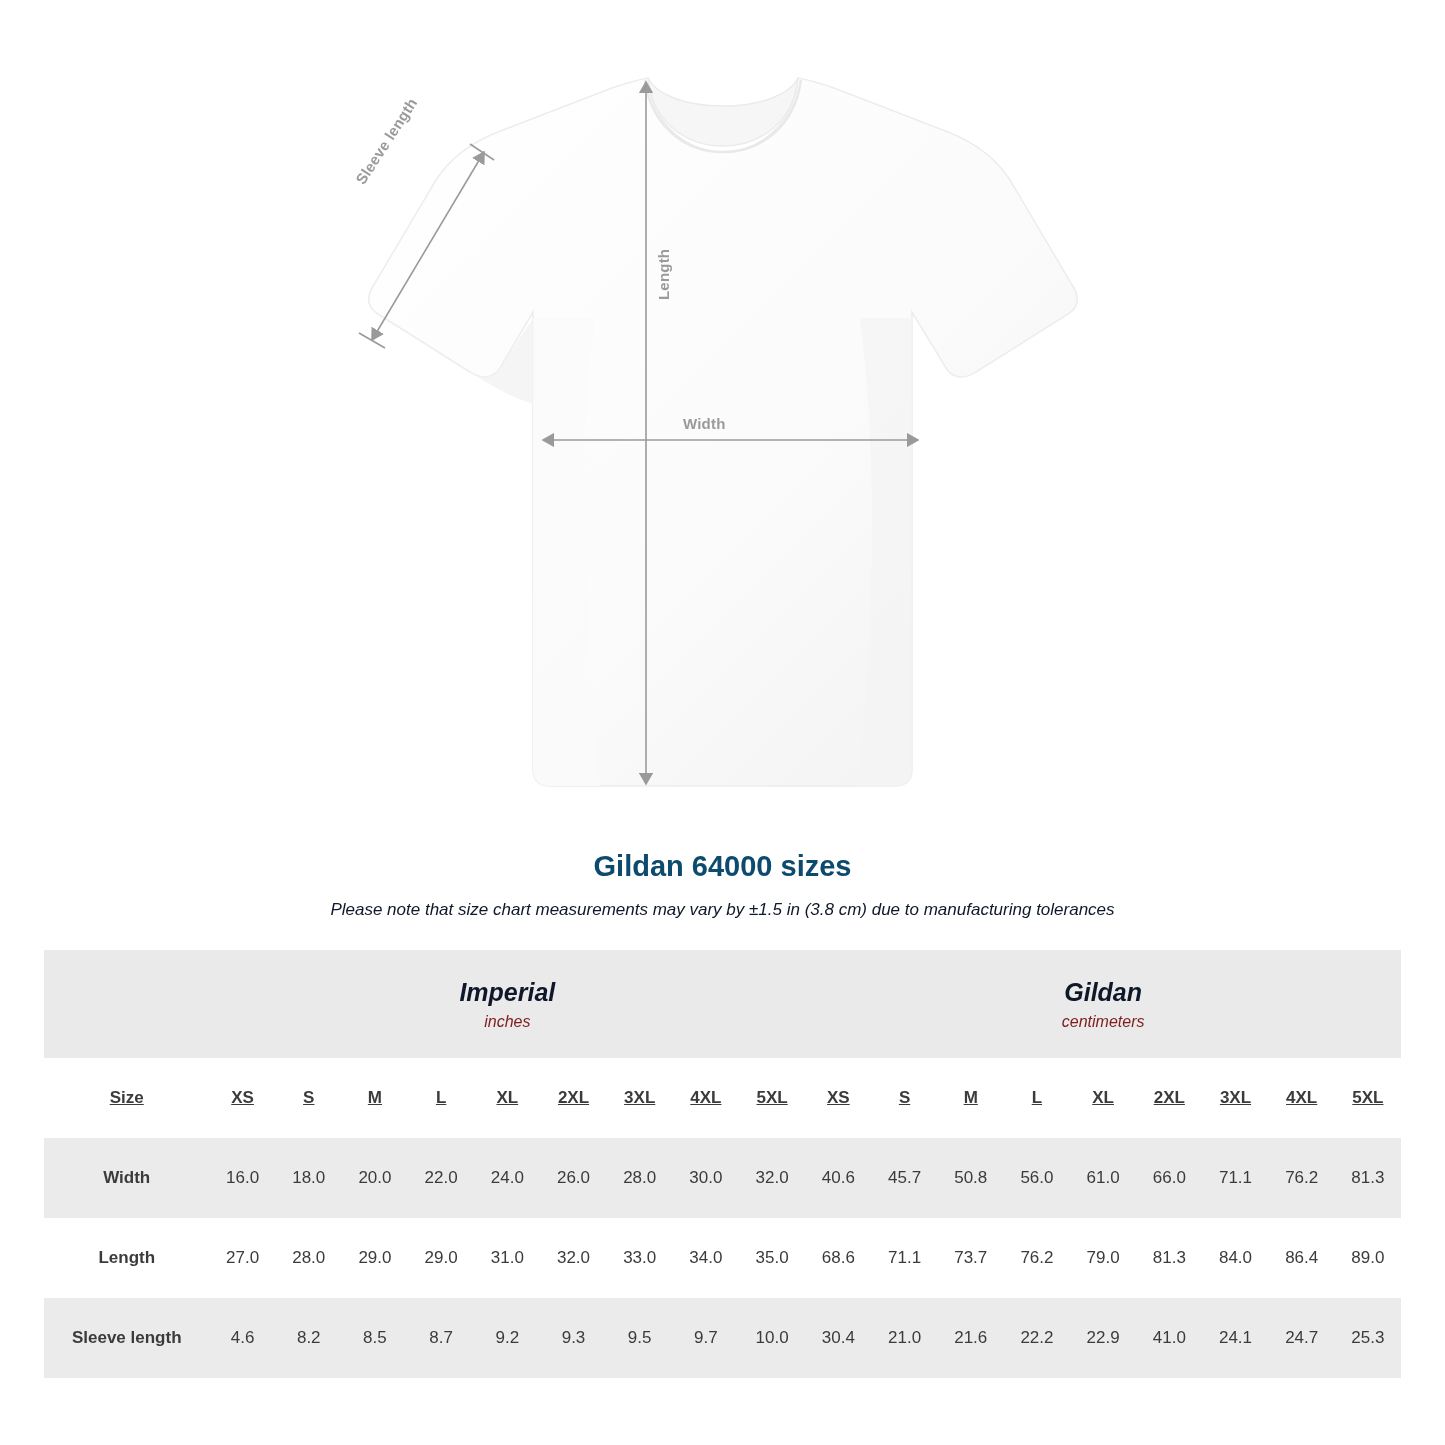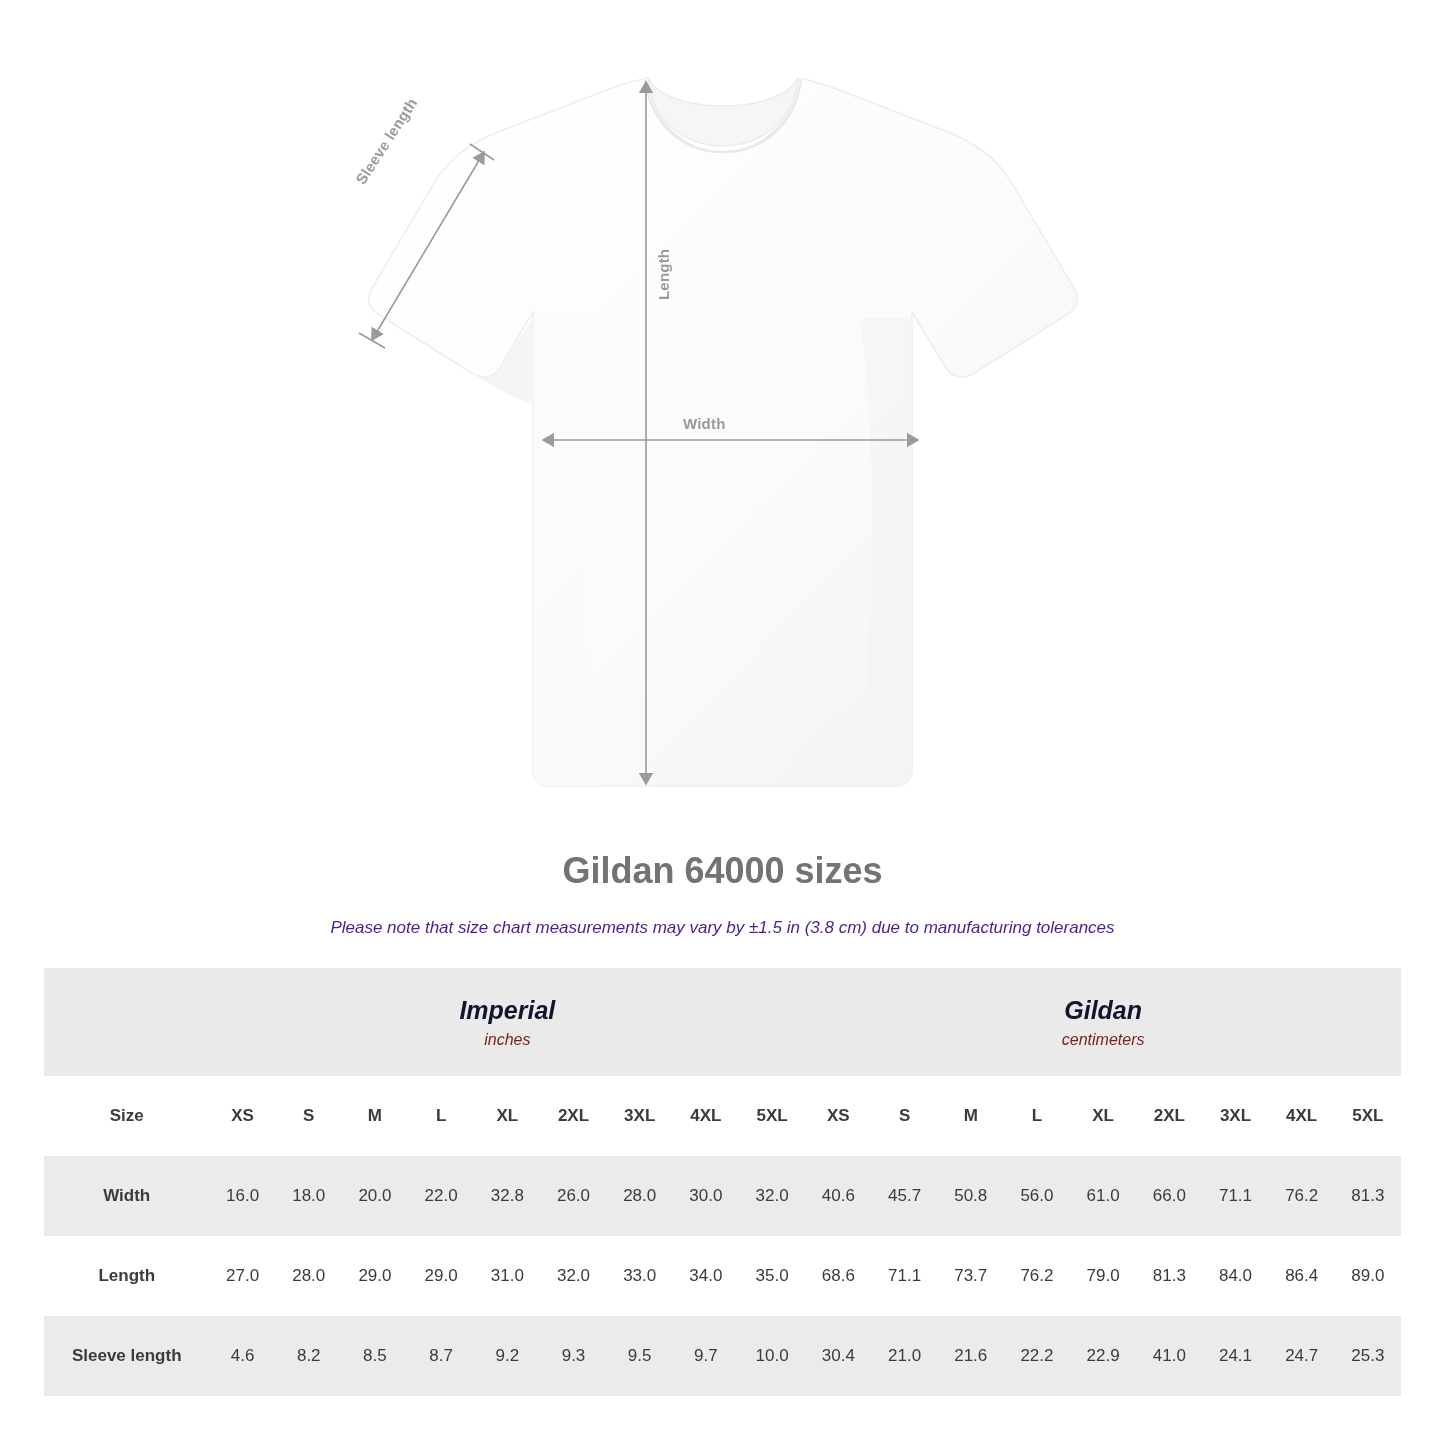--- a/index.html
+++ b/index.html
@@ -56,30 +56,30 @@
     left: 683px;
     top: 415px;
   }
 
   
   .title-block {
     text-align: center;
     margin-top: 20px;
   }
   .chart-title {
-    font-size: 36px;
-    font-weight: bold;
-    color: #737373;
+    font-size: 29px;
+    font-weight: bold;
+    color: #0c4a6e;
     margin: 0;
   }
   .chart-note {
     font-size: 17px;
     font-style: italic;
-    color: #4c1d95;
-    margin-top: 26px;
+    color: #0f172a;
+    margin-top: 17px;
   }
 
   
   .table-wrap {
     margin: 30px 44px 0 44px;
   }
   table.size-table {
     width: 1357px;
     border-collapse: collapse;
     table-layout: fixed;
@@ -109,20 +109,21 @@
     font-style: italic;
     color: #7f1d1d;
     margin-top: 4px;
   }
   .row-sizes td {
     background: #ffffff;
     height: 78px;
     font-weight: bold;
     font-size: 18px;
     color: #3a3a3a;
+    text-decoration: underline;
   }
   .row-sizes td.rowhead {
     font-weight: bold;
   }
   tr.band-a td {
     background: #ebebeb;
     height: 78px;
   }
   tr.band-b td {
     background: #ffffff;
@@ -270,21 +271,21 @@
           <td>4XL</td>
           <td>5XL</td>
         </tr>
 
         <tr class="band-a">
           <td class="rowhead">Width</td>
           <td class="cell">16.0</td>
           <td class="cell">18.0</td>
           <td class="cell">20.0</td>
           <td class="cell">22.0</td>
-          <td class="cell">32.8</td>
+          <td class="cell">24.0</td>
           <td class="cell">26.0</td>
           <td class="cell">28.0</td>
           <td class="cell">30.0</td>
           <td class="cell">32.0</td>
           <td class="cell">40.6</td>
           <td class="cell">45.7</td>
           <td class="cell">50.8</td>
           <td class="cell">56.0</td>
           <td class="cell">61.0</td>
           <td class="cell">66.0</td>

